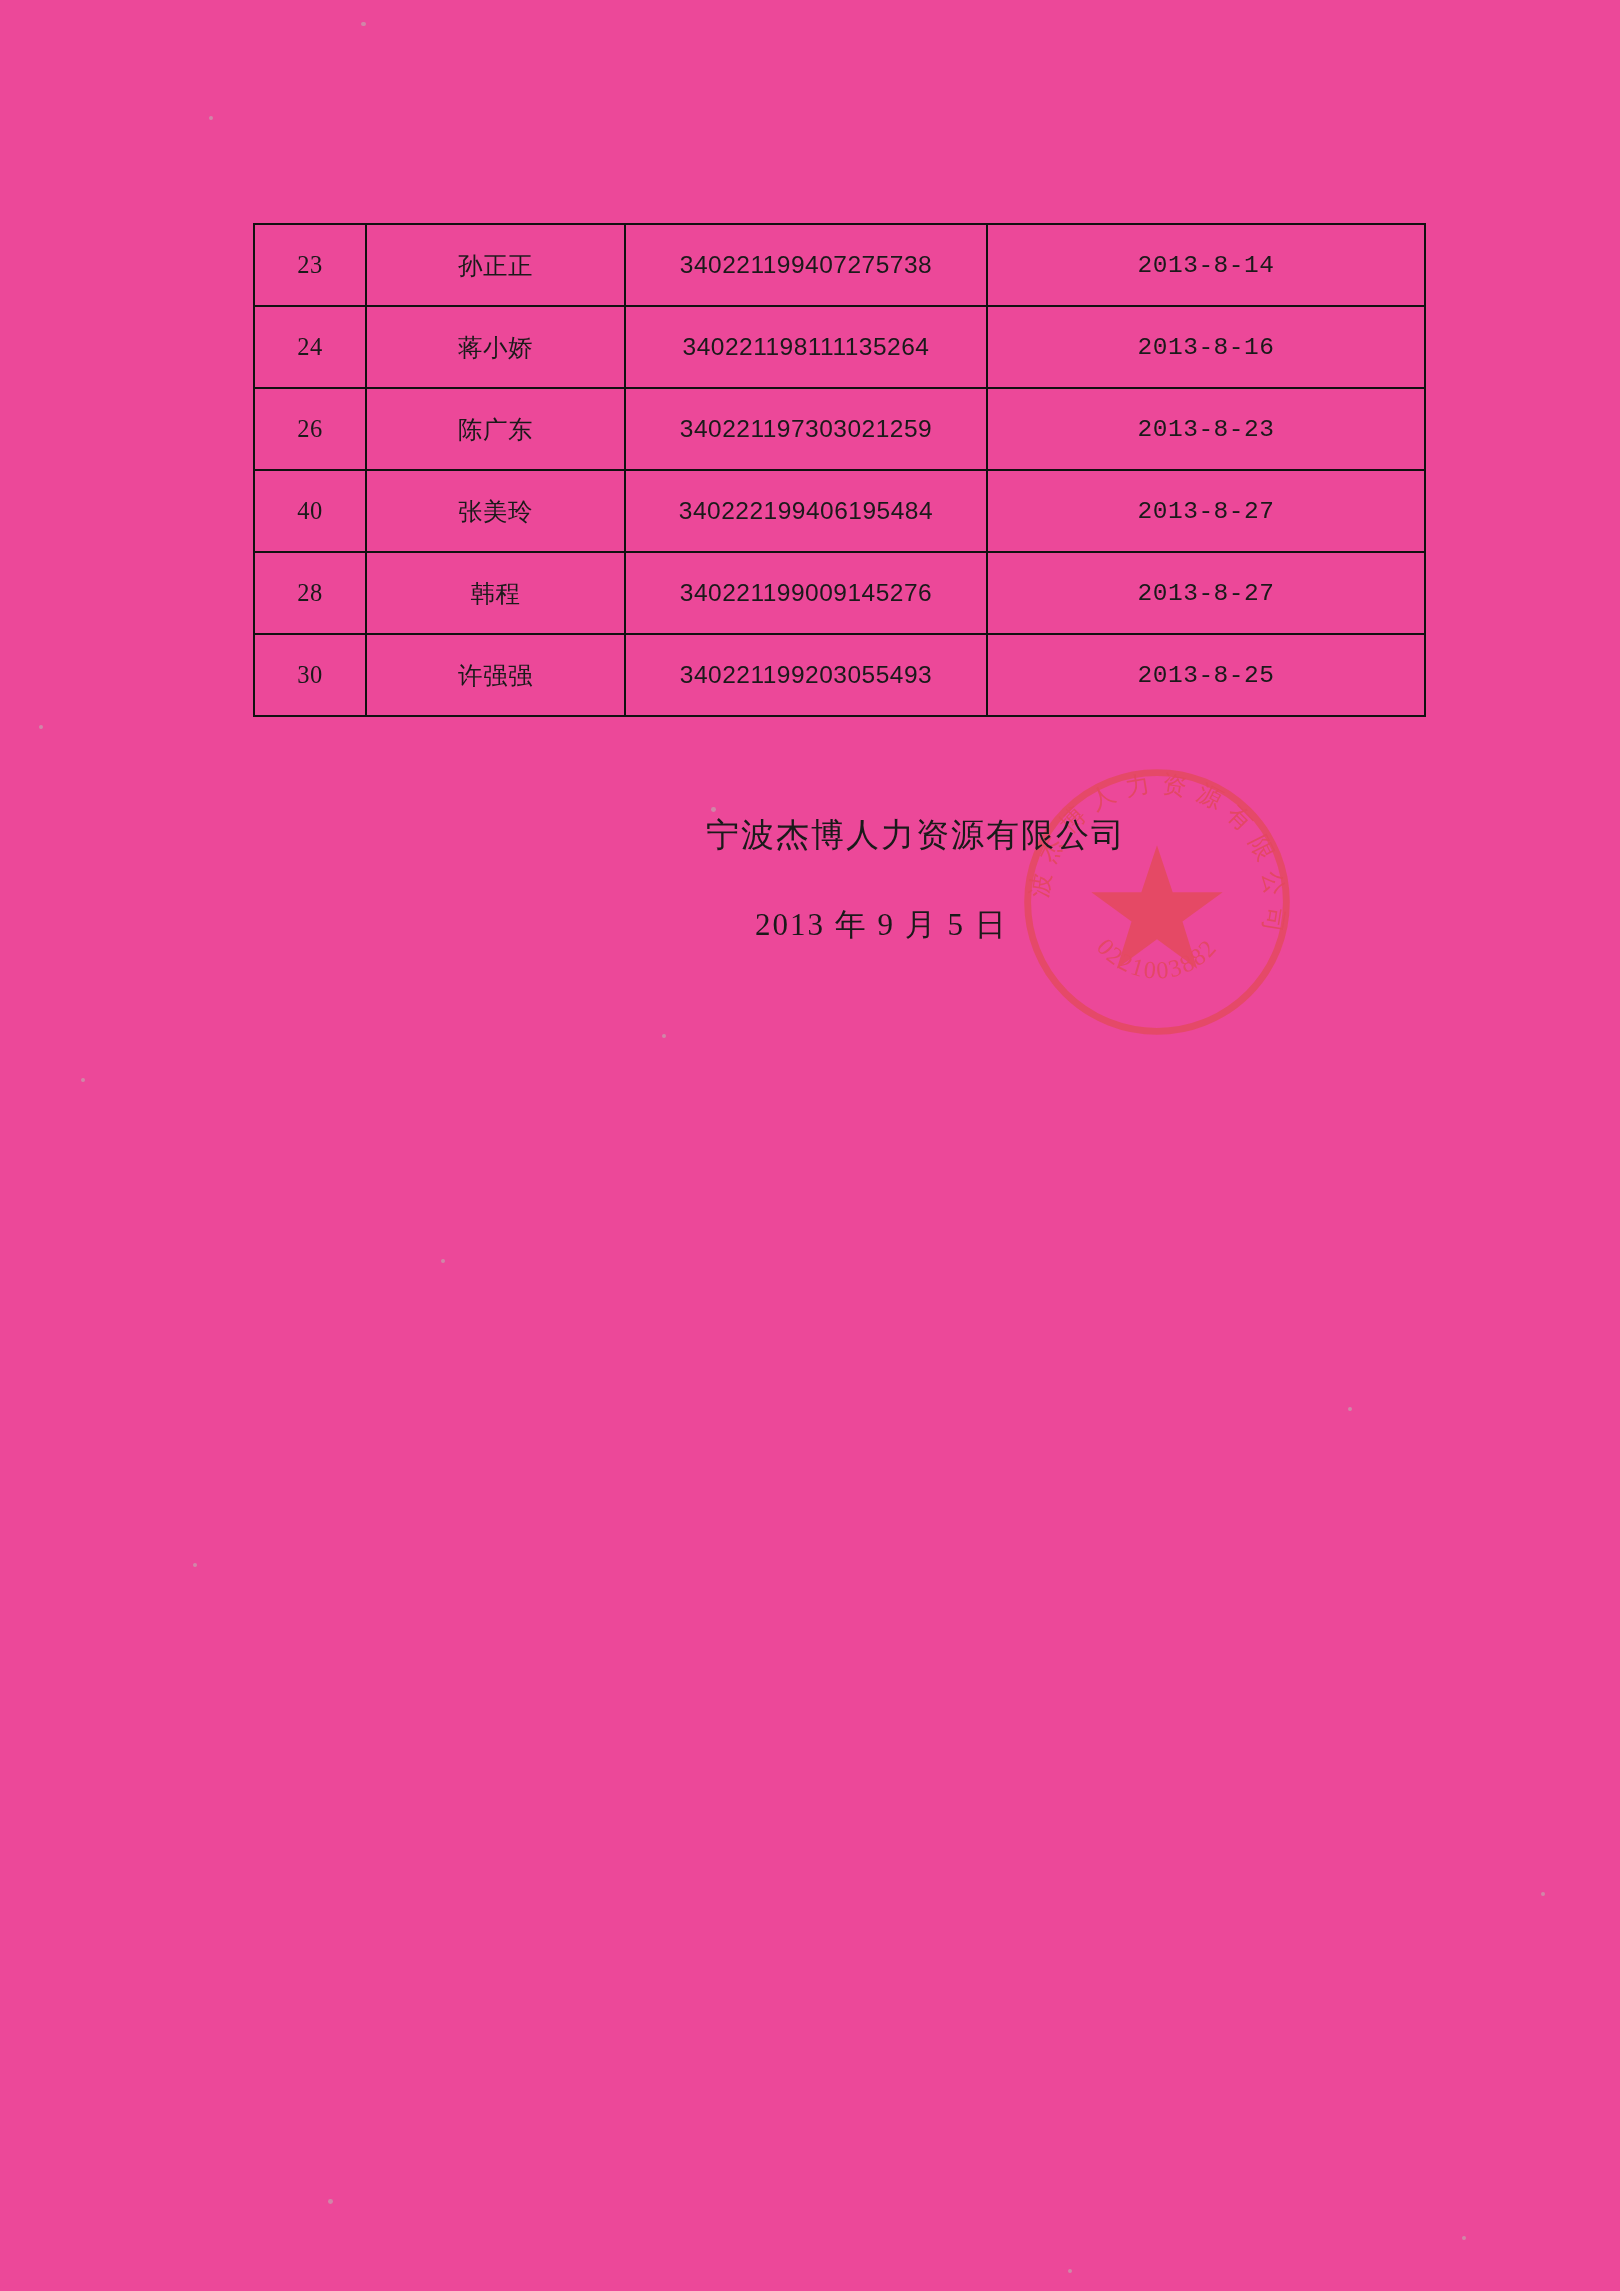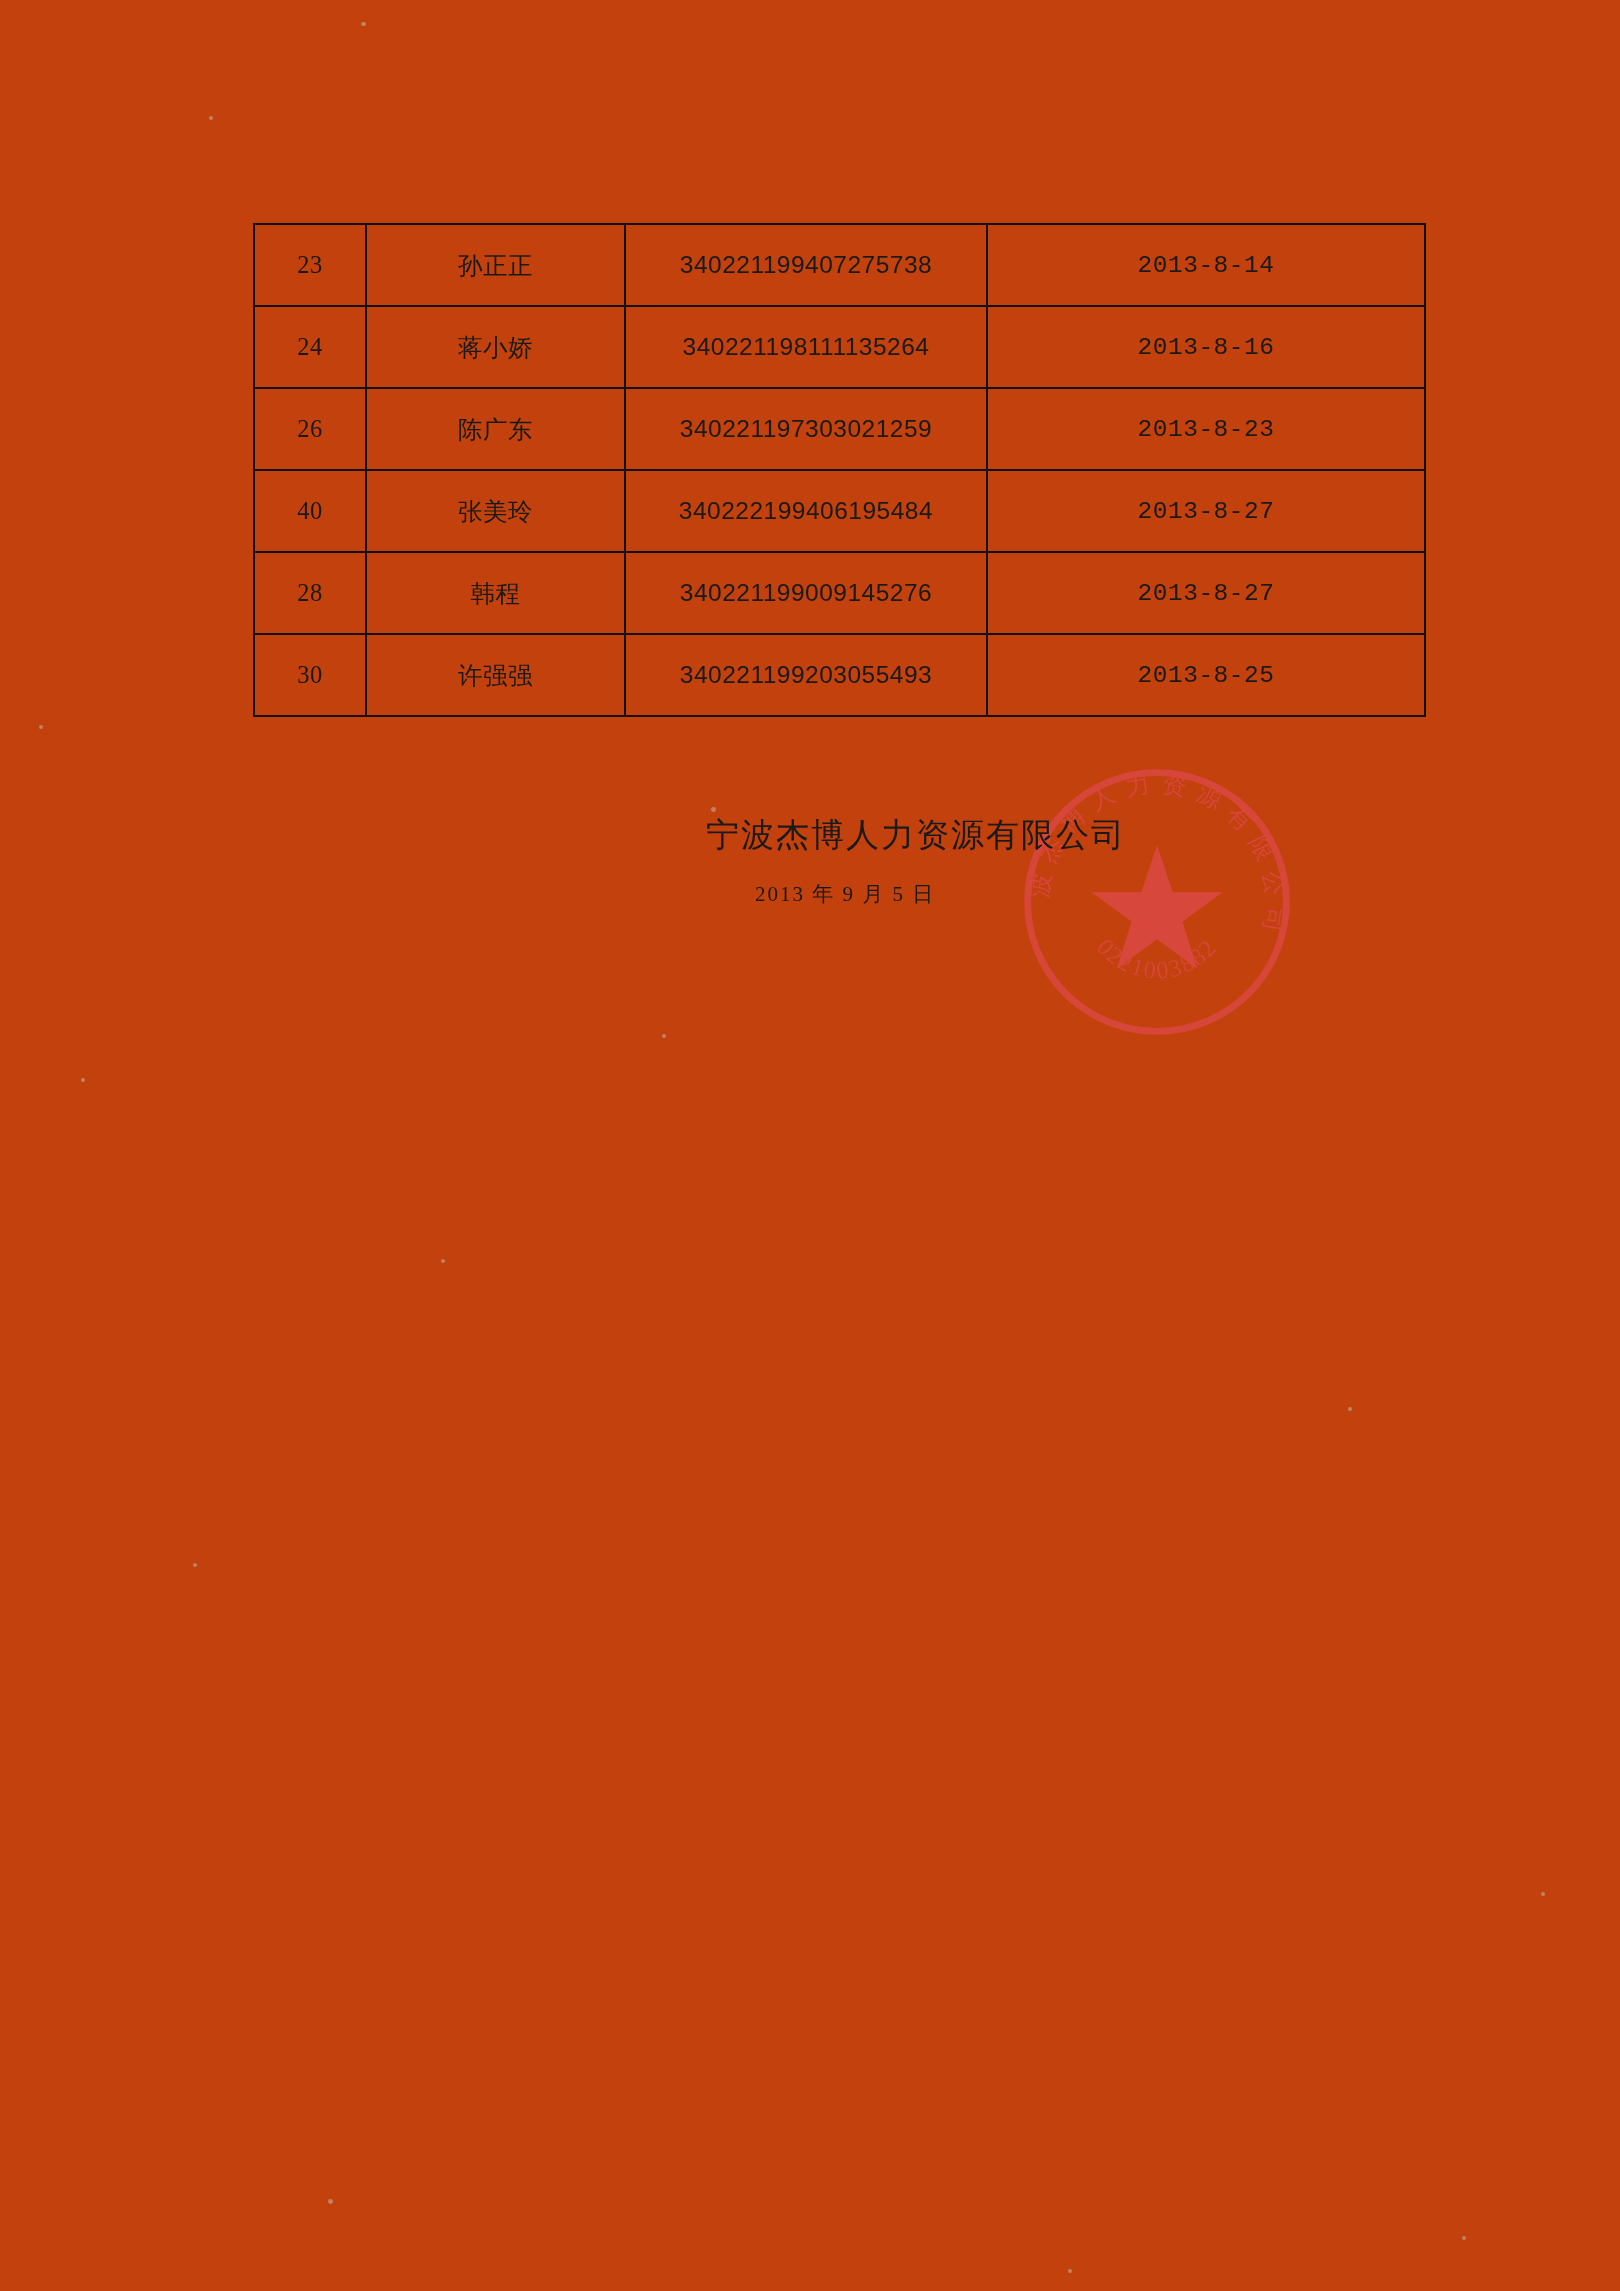--- a/index.html
+++ b/index.html
@@ -13,21 +13,21 @@
     position: relative;
     font-family: "Liberation Serif", "DejaVu Serif", serif;
     color: #1a1a1a;
     overflow: hidden;
   }
 
   
   .page {
     position: absolute;
     inset: 0;
-    background: #c2410c;
+    background: #ec4899;
   }
 
   
   .speck {
     position: absolute;
     background: #b9b9b4;
     border-radius: 50%;
     opacity: .55;
   }
 
@@ -58,23 +58,23 @@
     top: 813px;
     width: 686px;
     text-align: left;
   }
   .company-name {
     font-size: 33px;
     letter-spacing: 2px;
     white-space: nowrap;
   }
   .sign-date {
-    font-size: 21px;
+    font-size: 31px;
     letter-spacing: 2px;
-    margin-top: 22px;
+    margin-top: 46px;
     margin-left: 49px;
     white-space: nowrap;
   }
 
   
   .seal {
     position: absolute;
     left: 1010px;
     top: 755px;
     width: 294px;

